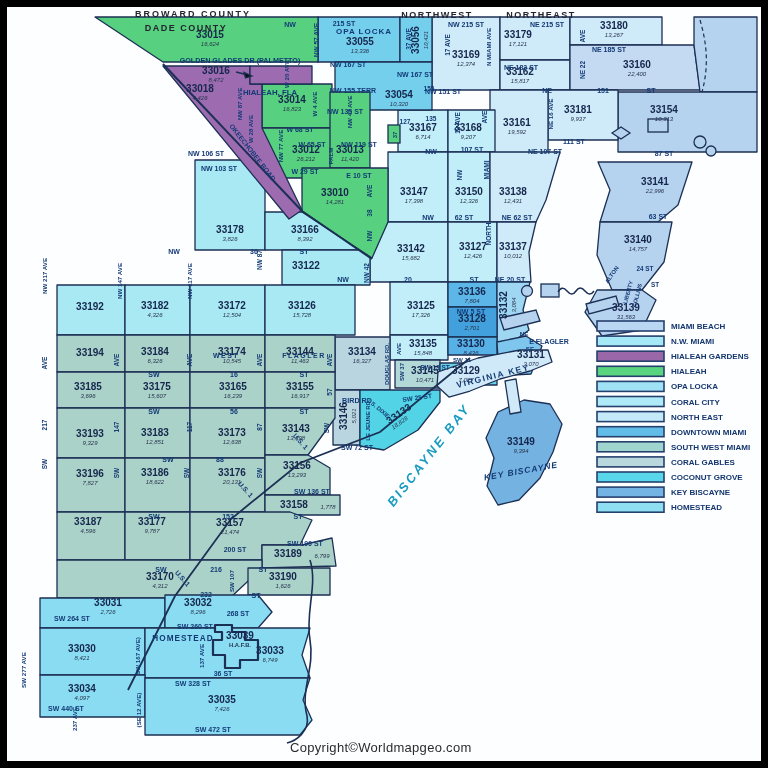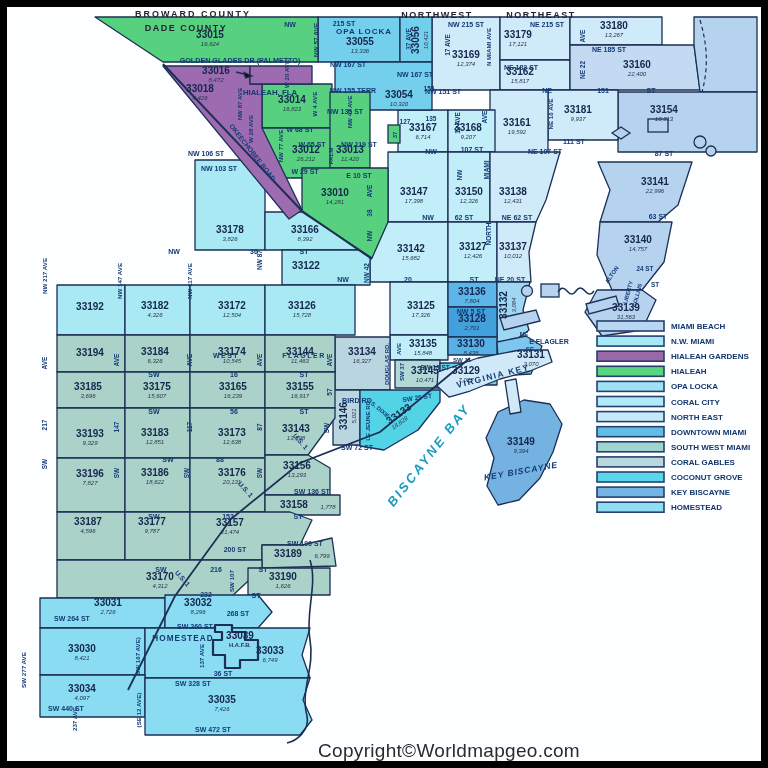--- a/index.html
+++ b/index.html
@@ -1,21 +1,21 @@
 <!DOCTYPE html>
 <html><head>
 <meta charset="utf-8">
 <style>
   html,body{margin:0;padding:0;background:#fff;}
   .stage{position:relative;width:768px;height:768px;background:#fdfeff;overflow:hidden;
          font-family:"Liberation Sans", sans-serif;}
   .frame{position:absolute;inset:0;border:7px solid #000;pointer-events:none;}
   #map-svg{position:absolute;left:0;top:0;}
-  .copyright{position:absolute;left:290px;top:740px;width:290px;text-align:right;
-             font-size:19px;color:#2b2b2b;letter-spacing:0.3px;}
+  .copyright{position:absolute;left:290px;top:740px;width:290px;text-align:left;
+             font-size:13px;color:#2b2b2b;letter-spacing:0.3px;}
 </style>
 </head>
 <body>
 
 <div class="stage">
   <svg id="map-svg" width="768" height="768" viewBox="0 0 768 768">
       <g>
         <rect x="432" y="17" width="68" height="73" fill="#cfeaf8" stroke="#1c2f54" stroke-width="1.3" stroke-linejoin="round"></rect>
       </g>
       <g>

